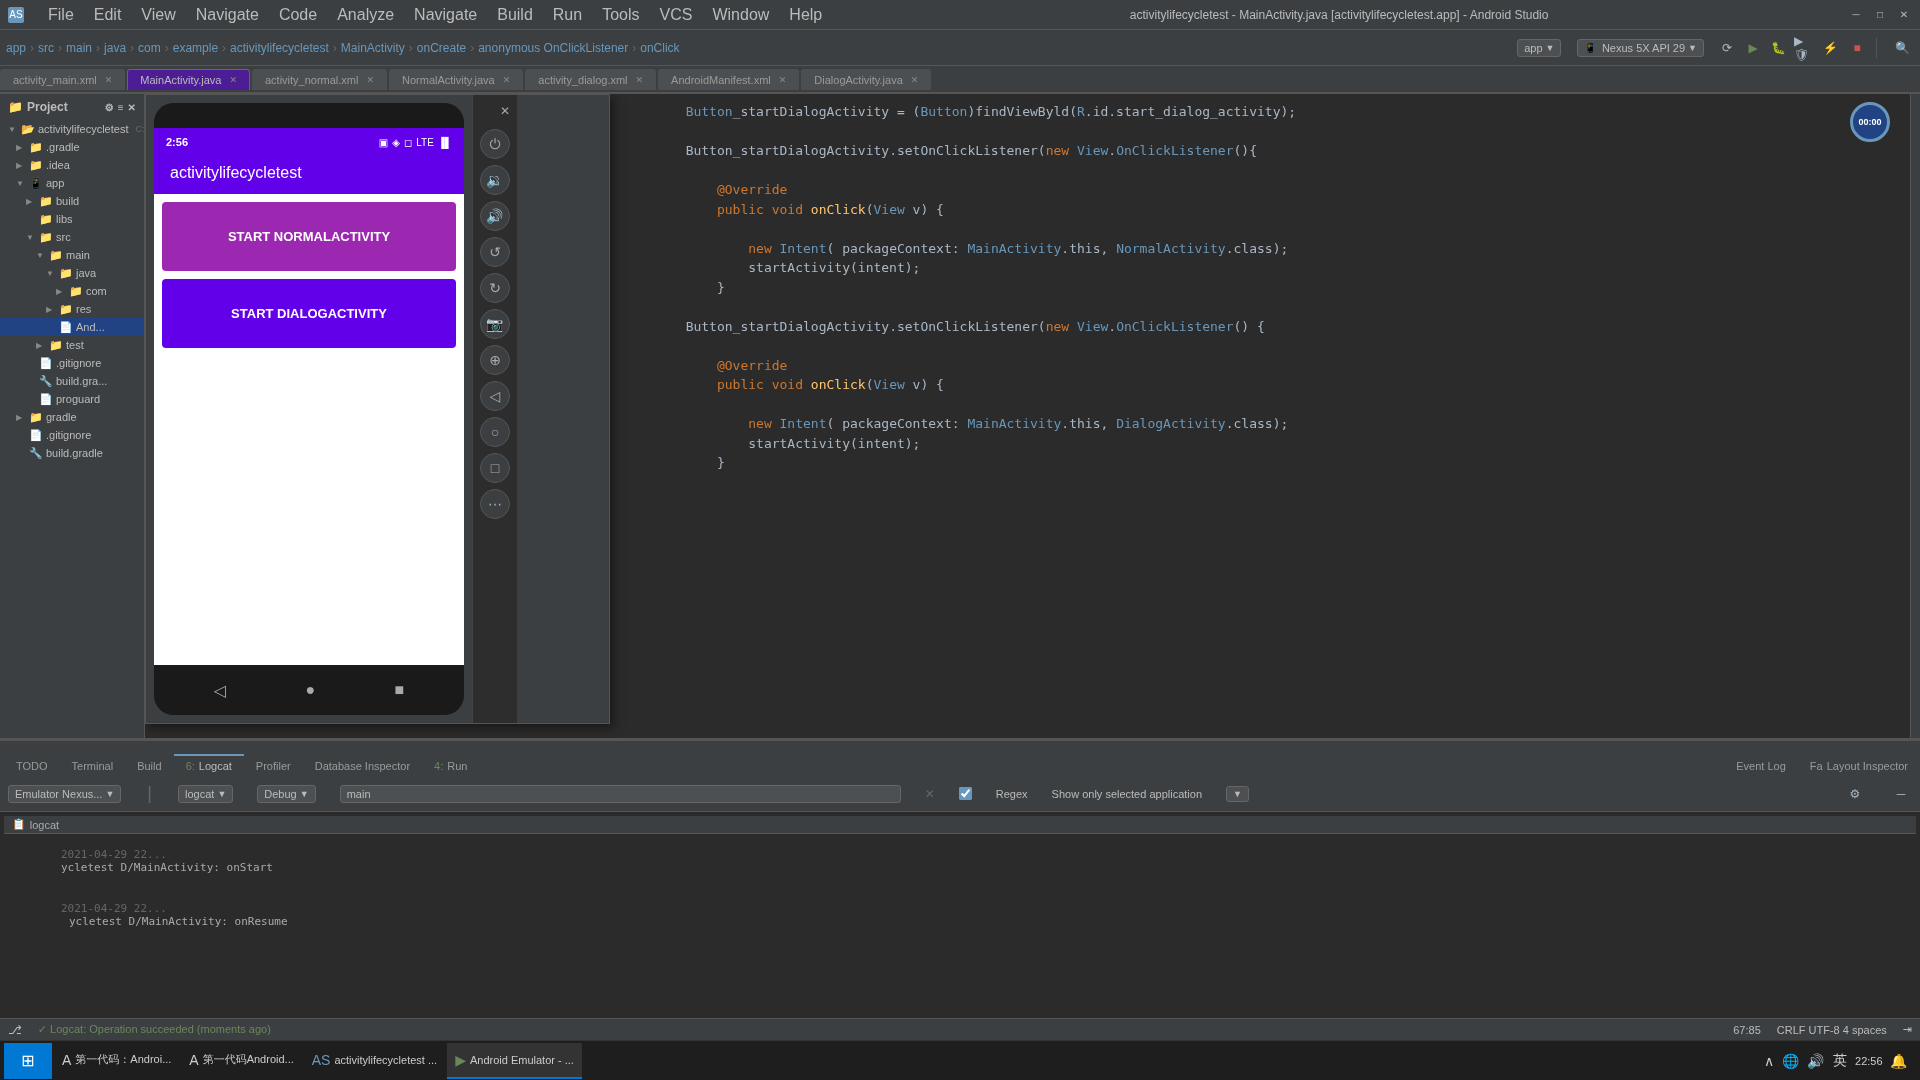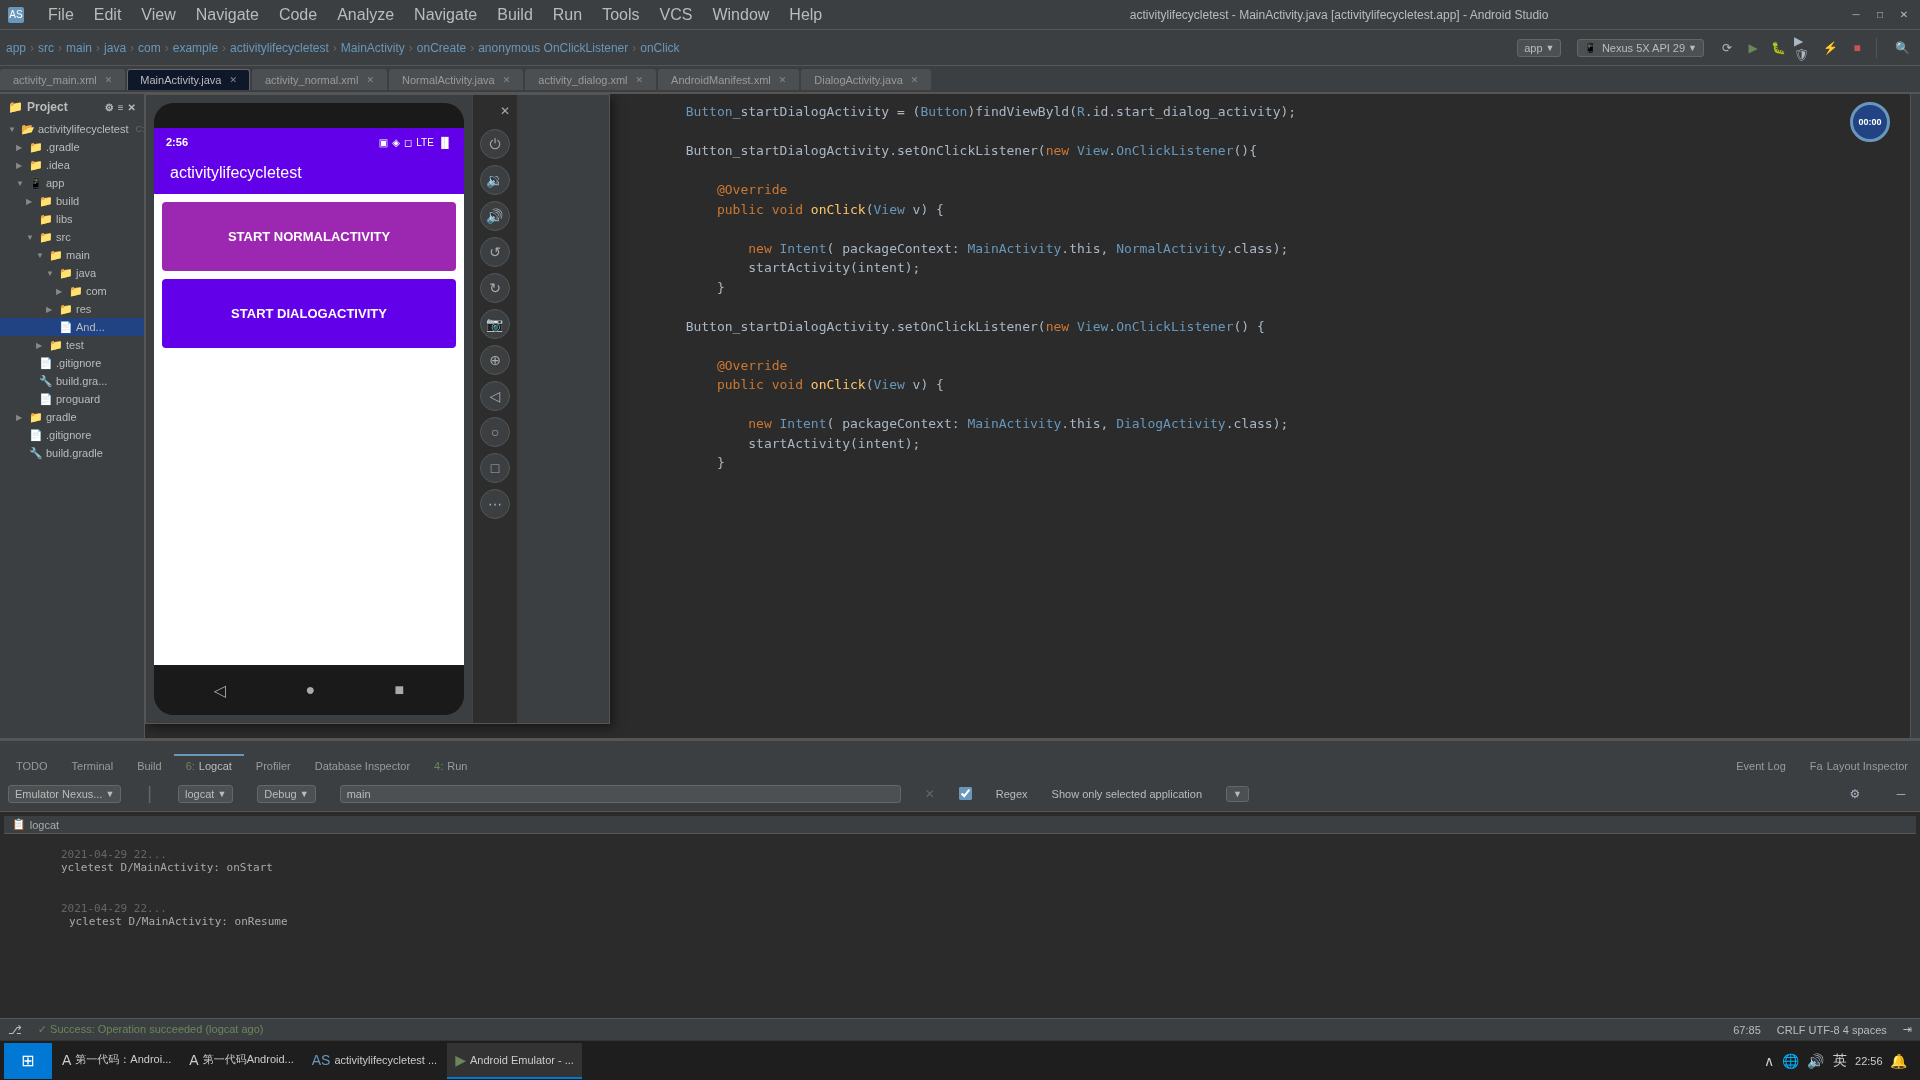--- a/index.html
+++ b/index.html
@@ -34,21 +34,21 @@
     
     .tab-bar {
       height: 28px; background: #3c3f41; display: flex; align-items: center;
       border-bottom: 2px solid #555; padding-left: 0;
     }
     .tab {
       padding: 4px 12px; font-size: 11px; color: #9a9a9a; cursor: pointer;
       border: 1px solid transparent; border-bottom: none; margin-right: 2px;
       background: #4c4f51; border-radius: 3px 3px 0 0; display: flex; align-items: center; gap: 4px; white-space: nowrap;
     }
-    .tab.active { background: #0f172a; color: #bbbbbb; border-color: #666; }
+    .tab.active { background: #4c1d95; color: #bbbbbb; border-color: #666; }
     .tab-close { font-size: 9px; color: #888; margin-left: 4px; }
 
     
     .sidebar {
       width: 145px; background: #3c3f41; border-right: 1px solid #555;
       overflow-y: auto; flex-shrink: 0;
     }
     .sidebar-header { padding: 6px 8px; font-size: 12px; font-weight: bold; color: #bbbbbb; display: flex; align-items: center; gap: 4px; }
     .tree-item { 
       padding: 2px 4px 2px 8px; font-size: 11px; color: #bbbbbb; cursor: pointer;
@@ -589,21 +589,21 @@
       </div>
       <div class="log-line">
         <span style="color:#666;">2021-04-29 22</span><span style="color:#666;">...</span>
         <span style="color:#aaa;margin-left:8px;">ycletest D/MainActivity: onResume</span>
       </div>
     </div>
   </div>
 
   <div class="status-bar-ide">
     <span style="font-size:12px;">⎇</span>
-    <span class="status-ok">✓ Success: Operation succeeded (logcat ago)</span>
+    <span class="status-ok">✓ Logcat: Operation succeeded (moments ago)</span>
     <div style="flex:1;"></div>
     <span>67:85</span>
     <span>CRLF  UTF-8  4 spaces</span>
     <span style="cursor:pointer;">⇥</span>
   </div>
 
 </div>
 
 <div class="taskbar">
   <button class="taskbar-start">⊞</button>

